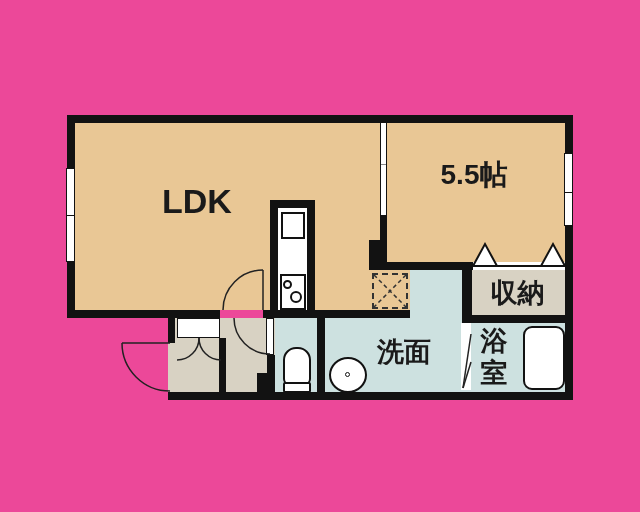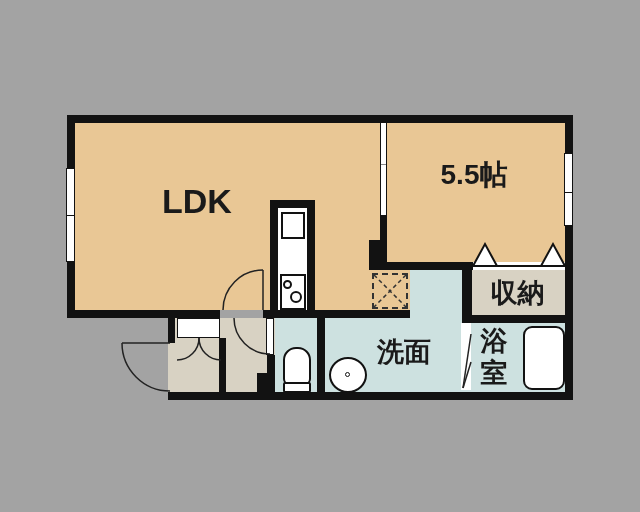--- a/index.html
+++ b/index.html
@@ -1,16 +1,16 @@
 <!DOCTYPE html>
 <html style="--room-tan: #e9c795; --room-wet: #cde1e0; --room-gray: #d8d2c3; --wall: #121212; --line: #222222;"><head>
 <meta charset="utf-8">
 <style>
   html,body{margin:0;padding:0;background:#fff;}
-  .canvas{position:relative;width:640px;height:512px;background:#a3a3a3;overflow:hidden;
+  .canvas{position:relative;width:640px;height:512px;background:#ec4899;overflow:hidden;
           font-family:"Liberation Sans",sans-serif;}
   .abs{position:absolute;box-sizing:border-box;}
   .floor-tan{background:var(--room-tan);}
   .floor-wet{background:var(--room-wet);}
   .floor-gray{background:var(--room-gray);}
   .wall{background:var(--wall);}
   .white{background:#fff;}
   .win{background:#fff;border:1px solid var(--wall);}
   .win .sash{position:absolute;left:0;right:0;height:1px;background:var(--wall);}
   .slide{background:#fff;border-left:1px solid var(--wall);border-right:1px solid var(--wall);}

